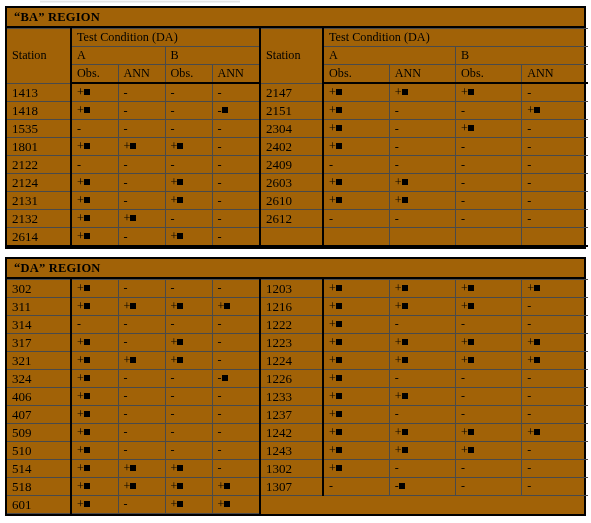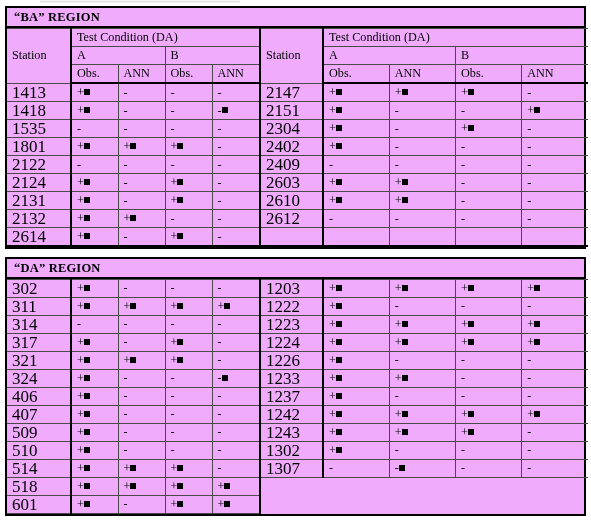--- a/index.html
+++ b/index.html
@@ -28,21 +28,21 @@
     left: 40px;
     width: 200px;
     height: 3px;
     overflow: hidden;
     opacity: 0.30;
     background: linear-gradient(to bottom, #ffffff 0%, #8d8d8d 60%, #ffffff 100%);
   }
 
   .region-block {
     border: 2.5px solid #000;
-    background: #f0abfc;
+    background: #a16207;
     box-sizing: border-box;
   }
   .region-block + .region-block {
     margin-top: 8px;
   }
 
   .region-title {
     border-bottom: 2.5px solid #000;
     font-weight: bold;
     font-size: 12.5px;
@@ -90,21 +90,21 @@
 
   
   .hdr td, .hdr th { font-size: 12.2px; }
   .hdr-row-top th { height: 16px; }
   .hdr-sep { border-bottom: 2.5px solid #000 !important; }
 
   .col-station { width: 64px; }
   .half.right .col-station { width: 62px; }
 
   
-  td.station { font-weight: bold; font-size: 17px; }
+  td.station { font-weight: bold; font-size: 13px; }
 
   
   td.station, th.station { border-right: 2.5px solid #000 !important; }
 
   .cell-mark {
     font-family: "Liberation Serif", "DejaVu Serif", serif;
     font-size: 12px;
     letter-spacing: 0px;
   }
   .sq {
@@ -438,20 +438,27 @@
           </colgroup>
           <tbody>
               <tr>
                 <td class="station">1203</td>
                 <td class="cell-mark"><span class="sign">+</span><span class="sq"></span></td>
                 <td class="cell-mark"><span class="sign">+</span><span class="sq"></span></td>
                 <td class="cell-mark"><span class="sign">+</span><span class="sq"></span></td>
                 <td class="cell-mark"><span class="sign">+</span><span class="sq"></span></td>
               </tr>
               <tr>
+                <td class="station">1216</td>
+                <td class="cell-mark"><span class="sign">+</span><span class="sq"></span></td>
+                <td class="cell-mark"><span class="sign">+</span><span class="sq"></span></td>
+                <td class="cell-mark"><span class="sign">+</span><span class="sq"></span></td>
+                <td class="cell-mark">-</td>
+              </tr>
+              <tr>
                 <td class="station">1222</td>
                 <td class="cell-mark"><span class="sign">+</span><span class="sq"></span></td>
                 <td class="cell-mark">-</td>
                 <td class="cell-mark">-</td>
                 <td class="cell-mark">-</td>
               </tr>
               <tr>
                 <td class="station">1223</td>
                 <td class="cell-mark"><span class="sign">+</span><span class="sq"></span></td>
                 <td class="cell-mark"><span class="sign">+</span><span class="sq"></span></td>

